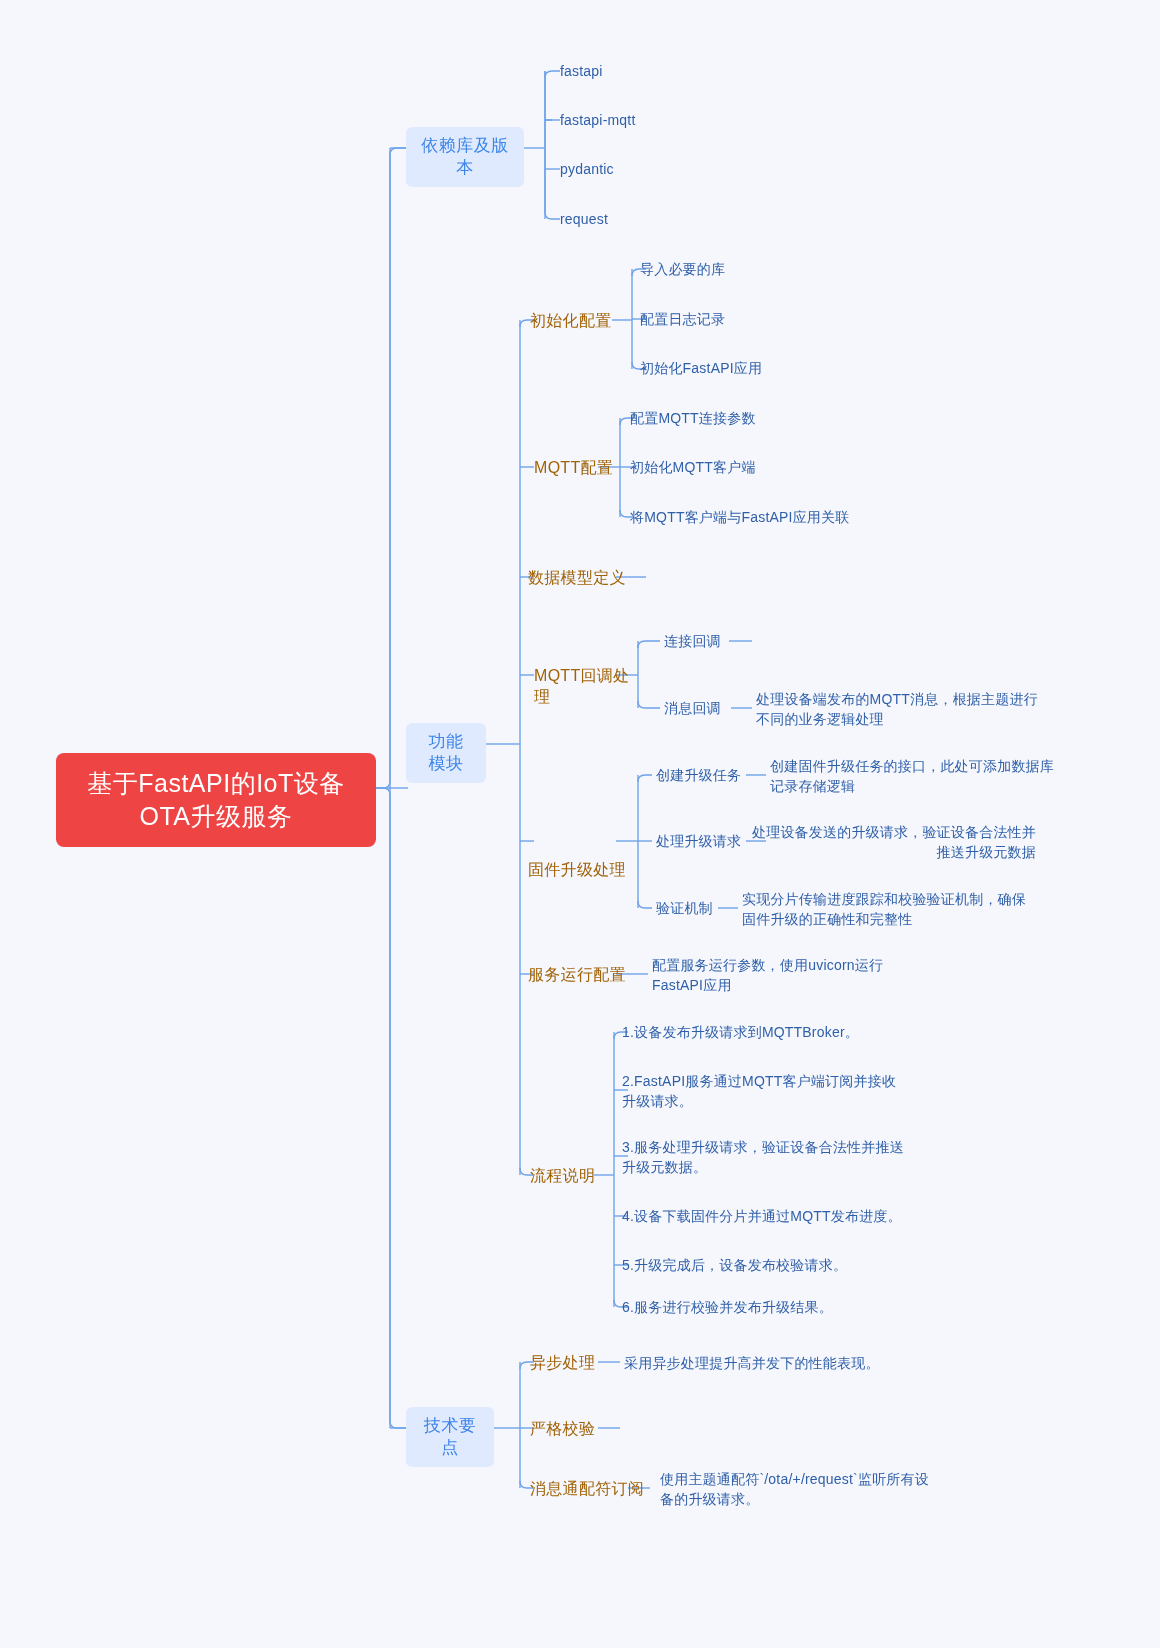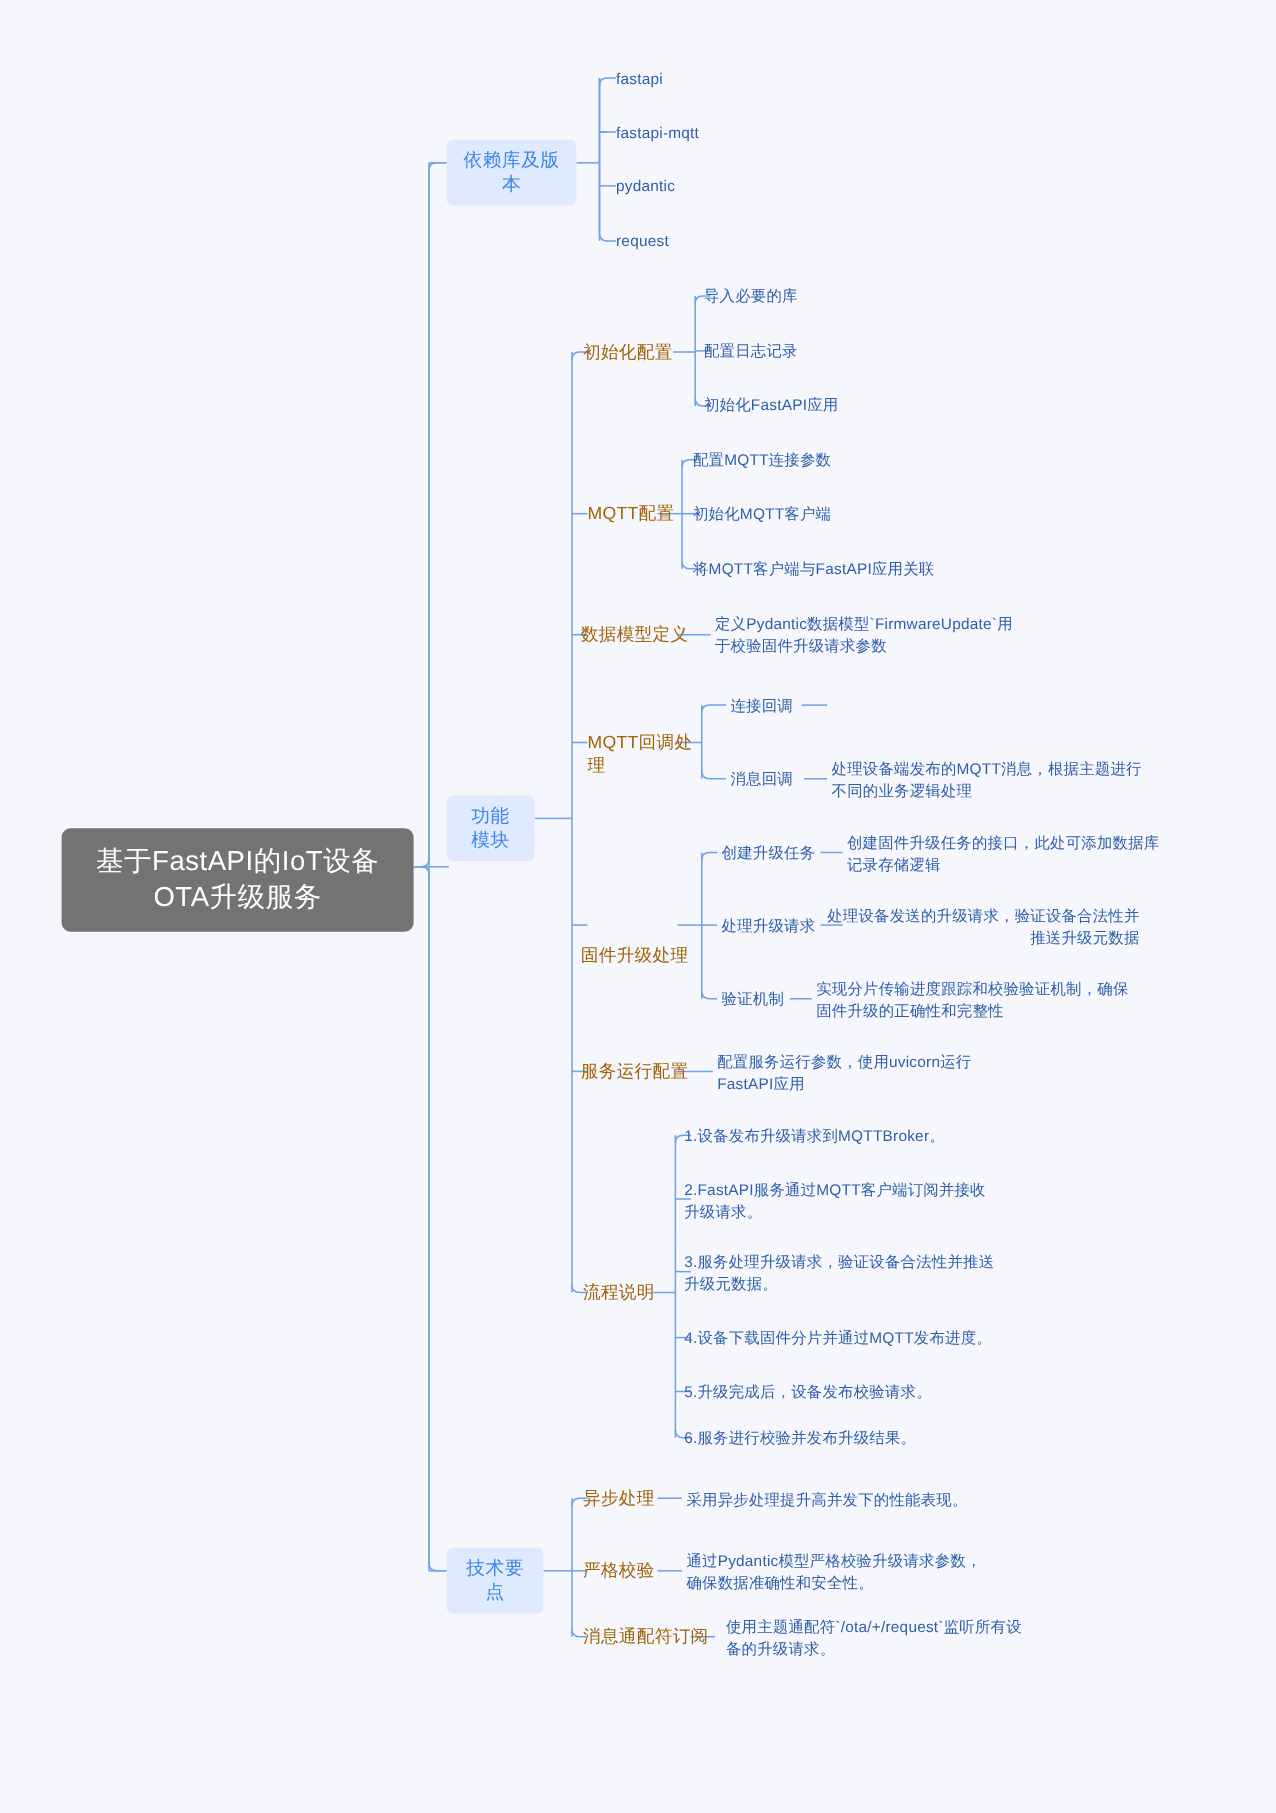--- a/index.html
+++ b/index.html
@@ -27,21 +27,21 @@
     height: 1648px;
     pointer-events: none;
   }
   .node {
     position: absolute;
     box-sizing: border-box;
     white-space: pre-line;
   }
   
   .n-root {
-    background: #737373;
+    background: #ef4444;
     color: #ffffff;
     border-radius: 8px;
     font-size: 25px;
     line-height: 33px;
     text-align: center;
     padding: 14px 18px;
     letter-spacing: 0.5px;
   }
   
   .n-l1 {
@@ -189,22 +189,20 @@
   <div class="node n-l3" style="left:640px; top:259px; width:230px;">导入必要的库</div>
   <div class="node n-l3" style="left:640px; top:309px; width:230px;">配置日志记录</div>
   <div class="node n-l3" style="left:640px; top:358px; width:230px;">初始化FastAPI应用</div>
 
   <div class="node n-l2" style="left:534px; top:457px; width:110px;">MQTT配置</div>
   <div class="node n-l3" style="left:630px; top:408px; width:260px;">配置MQTT连接参数</div>
   <div class="node n-l3" style="left:630px; top:457px; width:260px;">初始化MQTT客户端</div>
   <div class="node n-l3" style="left:630px; top:507px; width:300px;">将MQTT客户端与FastAPI应用关联</div>
 
   <div class="node n-l2" style="left:528px; top:567px; width:110px;">数据模型定义</div>
-  <div class="node n-l3" style="left:650px; top:557px; width:300px;">定义Pydantic数据模型`FirmwareUpdate`用
-于校验固件升级请求参数</div>
 
   <div class="node n-l2" style="left:534px; top:665px; width:110px;">MQTT回调处理</div>
   <div class="node n-l3" style="left:664px; top:631px; width:90px;">连接回调</div>
   <div class="node n-l3" style="left:664px; top:698px; width:90px;">消息回调</div>
   <div class="node n-leaf" style="left:756px; top:689px; width:300px;">处理设备端发布的MQTT消息，根据主题进行
 不同的业务逻辑处理</div>
 
   <div class="node n-l2" style="left:528px; top:831px; width:110px;margin-top:28px;">固件升级处理</div>
   <div class="node n-l3" style="left:656px; top:765px; width:100px;">创建升级任务</div>
   <div class="node n-leaf" style="left:770px; top:756px; width:300px;">创建固件升级任务的接口，此处可添加数据库
@@ -229,20 +227,18 @@
   <div class="node n-l3" style="left:622px; top:1206px; width:320px;">4.设备下载固件分片并通过MQTT发布进度。</div>
   <div class="node n-l3" style="left:622px; top:1255px; width:320px;">5.升级完成后，设备发布校验请求。</div>
   <div class="node n-l3" style="left:622px; top:1297px; width:320px;">6.服务进行校验并发布升级结果。</div>
 
   <div class="node n-l1" style="left:406px; top:1407px; width:88px;">技术要点</div>
 
   <div class="node n-l2" style="left:530px; top:1352px; width:80px;">异步处理</div>
   <div class="node n-l3" style="left:624px; top:1353px; width:320px;">采用异步处理提升高并发下的性能表现。</div>
 
   <div class="node n-l2" style="left:530px; top:1418px; width:80px;">严格校验</div>
-  <div class="node n-l3" style="left:624px; top:1409px; width:320px;">通过Pydantic模型严格校验升级请求参数，
-确保数据准确性和安全性。</div>
 
   <div class="node n-l2" style="left:530px; top:1478px; width:120px;">消息通配符订阅</div>
   <div class="node n-l3" style="left:660px; top:1469px; width:320px;">使用主题通配符`/ota/+/request`监听所有设
 备的升级请求。</div>
 
 </div>
 
 </body></html>

